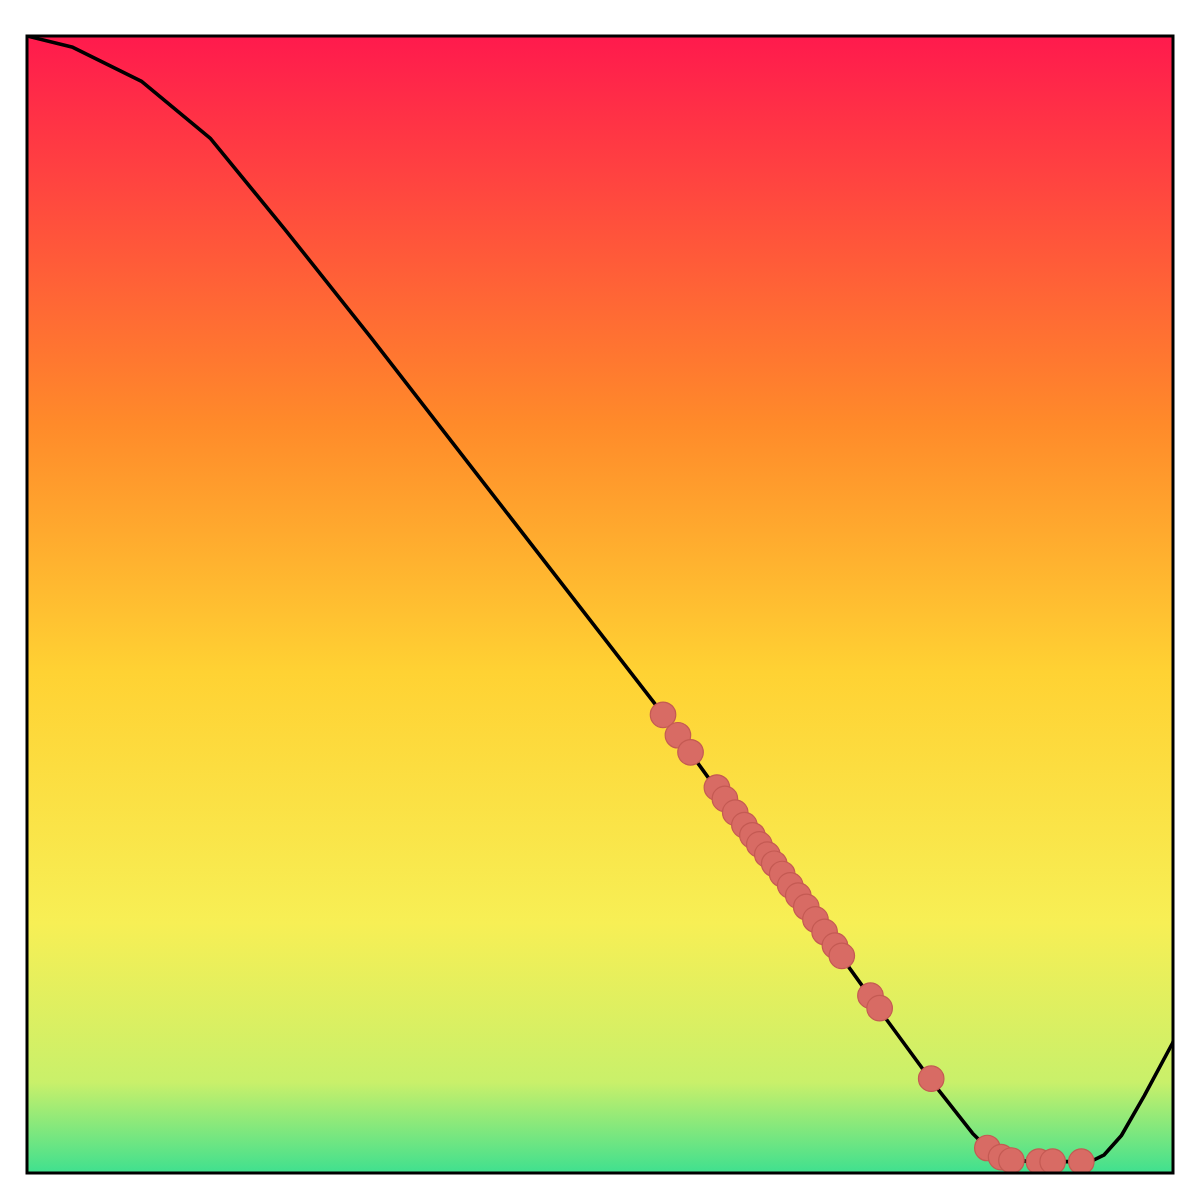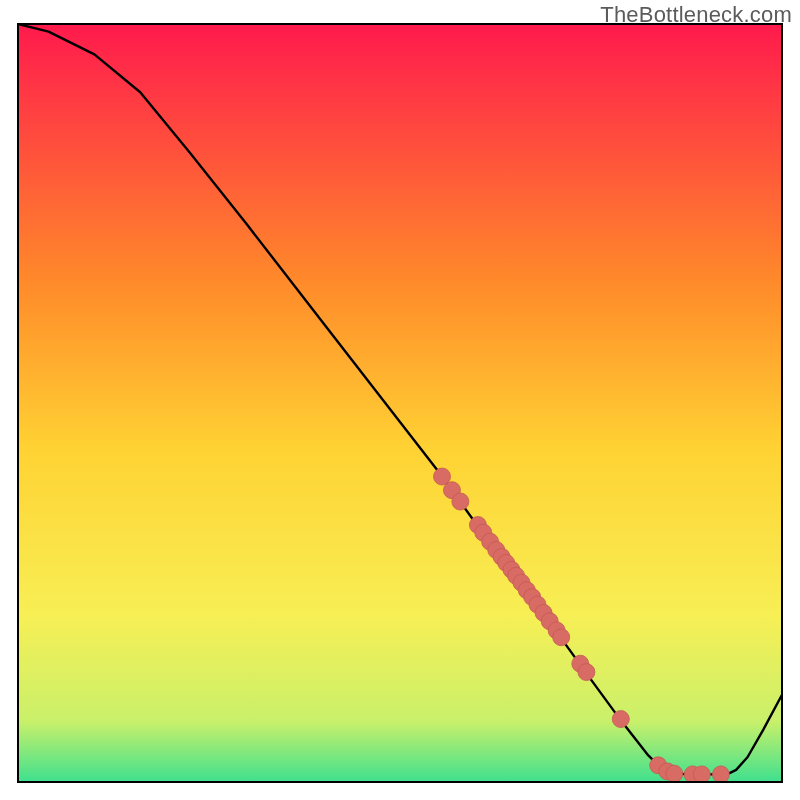--- a/index.html
+++ b/index.html
@@ -82,15 +82,14 @@
           <circle cx="674.28" cy="773.66" r="8.5" fill="#d86b64" stroke="#c45a53" stroke-width="0.8"></circle>
           <circle cx="692.61" cy="774.42" r="8.5" fill="#d86b64" stroke="#c45a53" stroke-width="0.8"></circle>
           <circle cx="701.78" cy="774.42" r="8.5" fill="#d86b64" stroke="#c45a53" stroke-width="0.8"></circle>
           <circle cx="720.88" cy="774.42" r="8.5" fill="#d86b64" stroke="#c45a53" stroke-width="0.8"></circle>
         </g>
   </g>
 
   <rect x="18" y="24" width="764" height="758" fill="none" stroke="#000" stroke-width="2"></rect>
 </svg>
 
-<div class="watermark">TheBottleneck.com</div>
 
 </div>
 
 </body></html>

